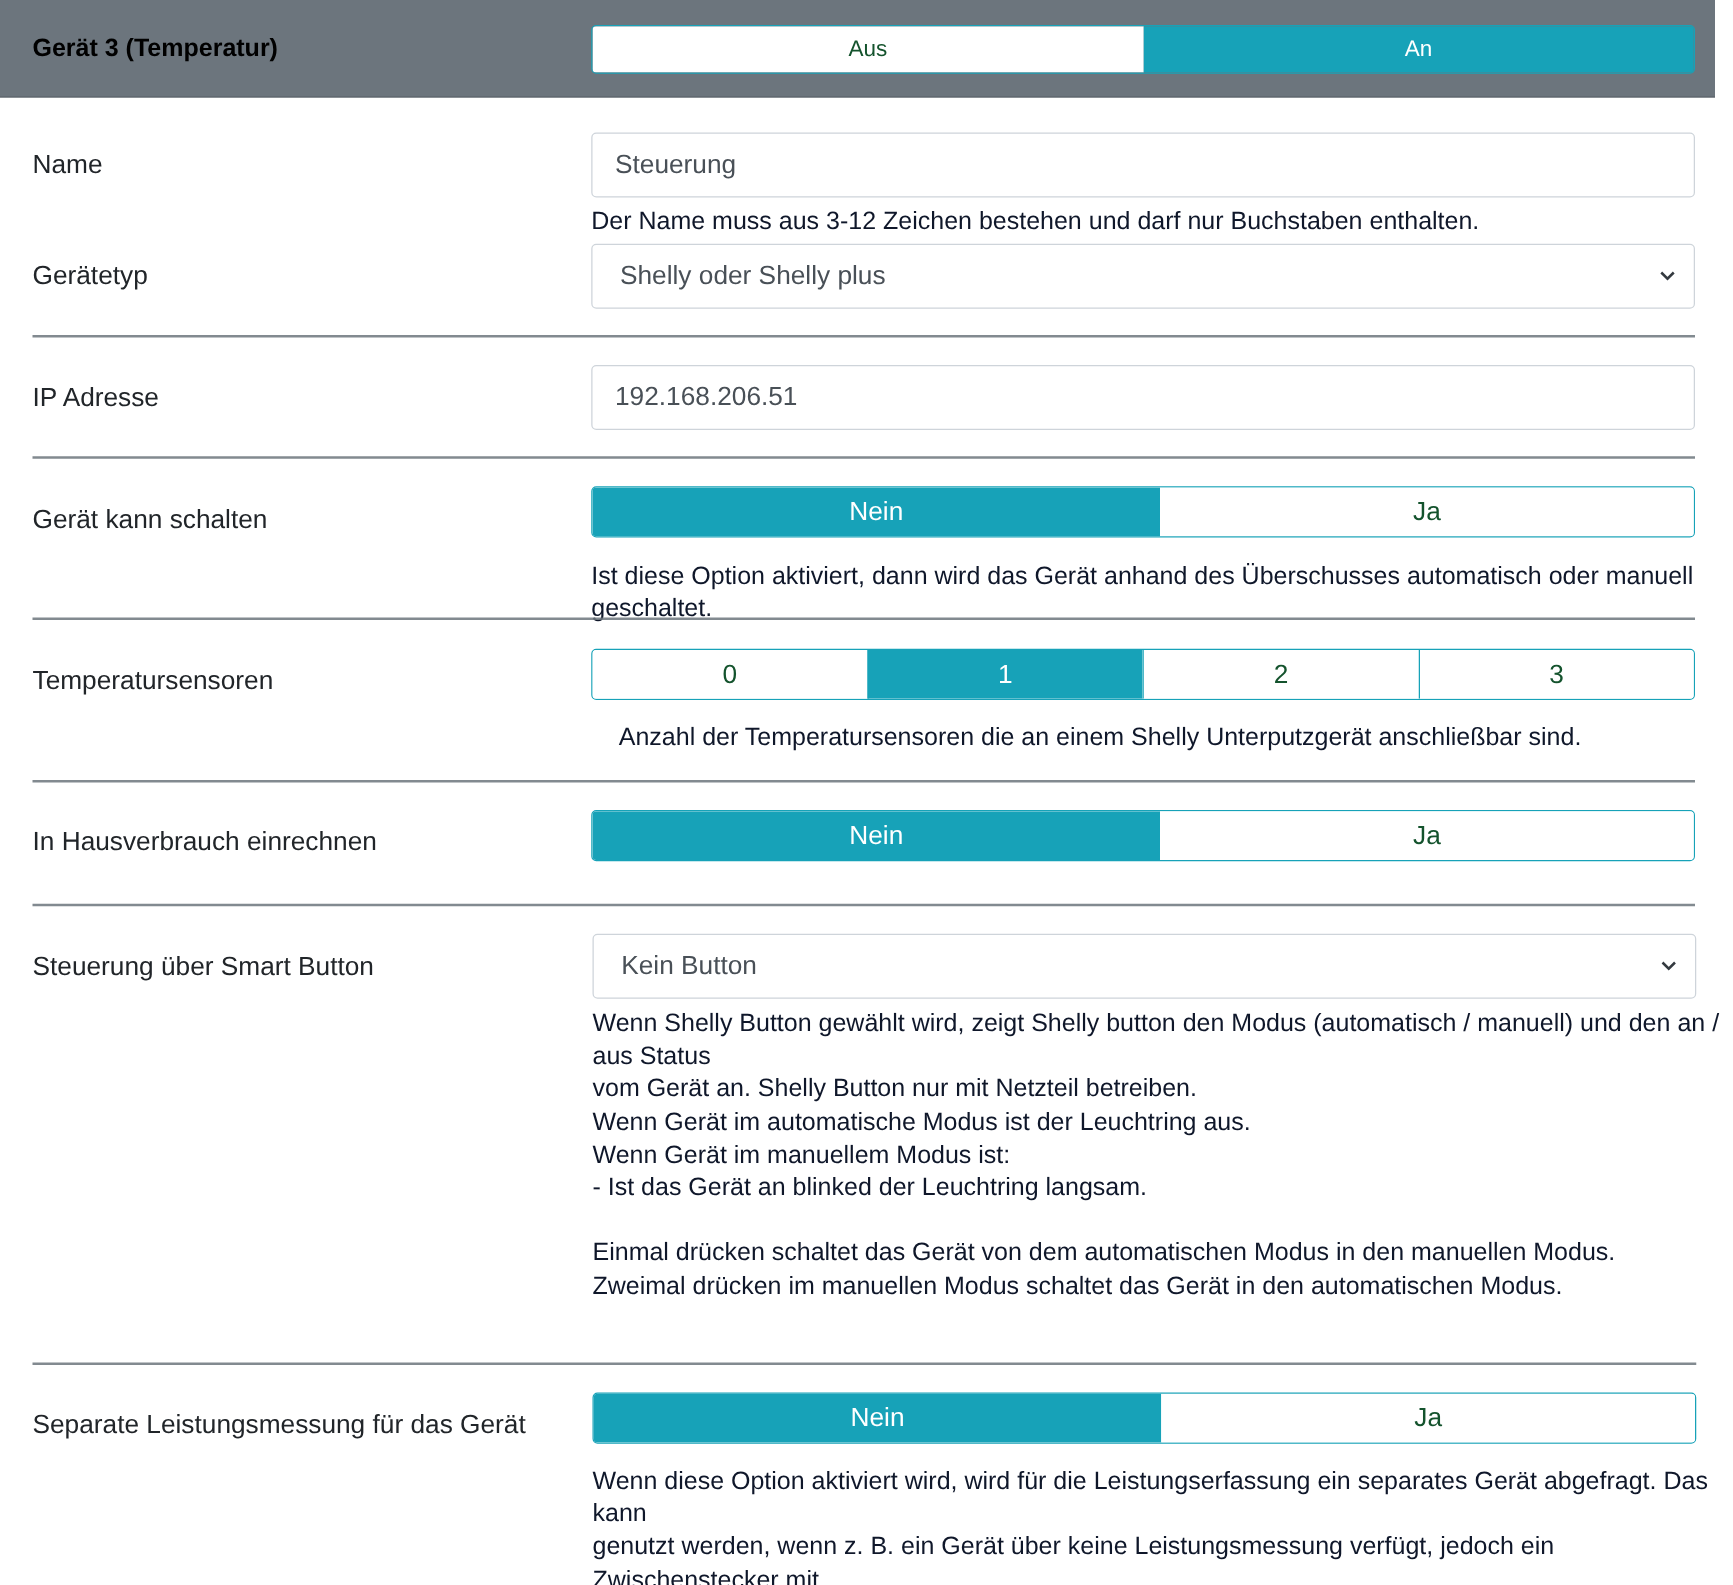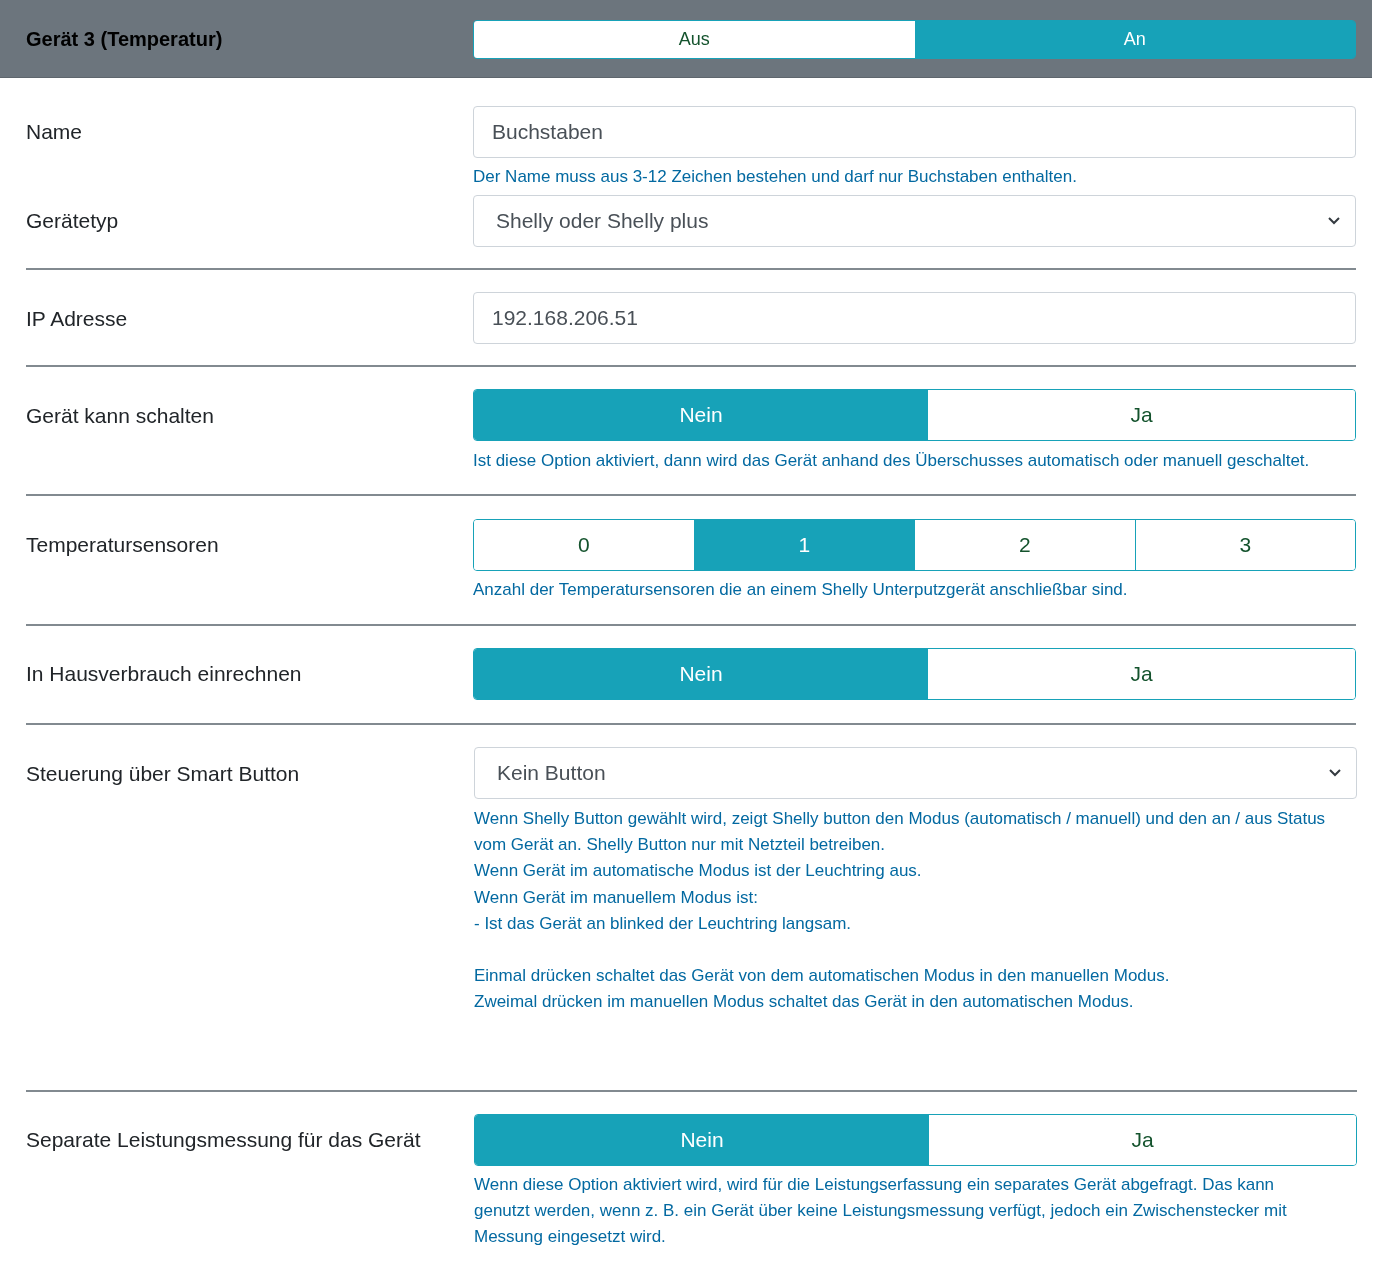--- a/index.html
+++ b/index.html
@@ -26,27 +26,27 @@
       position: absolute; left: 473px; width: 883px; height: 52px;
       border: 1px solid #ced4da; border-radius: 4px; background: #fff;
       padding-left: 18px; display: flex; align-items: center; font-size: 21px; color: #495057;
     }
     .select { padding-left: 22px; cursor: pointer; }
     .chev {
       position: absolute; right: 14px; top: 50%; transform: translateY(-50%);
       width: 14px; height: 10px;
     }
     .help {
-      position: absolute; left: 473px; font-size: 17px; color: #0369a1; line-height: 26.2px;
+      position: absolute; left: 473px; font-size: 20px; color: #0f172a; line-height: 26.2px;
     }
     .divider {
       position: absolute; left: 26px; width: 1330px; height: 0; border-top: 2px solid #6c757d; opacity: 0.85;
     }
     .toggle {
-      position: absolute; left: 473px; width: 883px; height: 52px;
+      position: absolute; left: 473px; width: 883px; height: 41px;
       border: 1px solid #17a2b8; border-radius: 4px; overflow: hidden; display: flex;
     }
     .toggle .opt { display: flex; align-items: center; justify-content: center; font-size: 21px; cursor: pointer; }
     .toggle.two .opt:first-child { width: 454px; }
     .toggle.two .opt:last-child { flex: 1; }
     .toggle.four .opt { flex: 1; border-left: 1px solid #17a2b8; }
     .toggle.four .opt:first-child { border-left: none; }
   </style>
 </head>
 <body>
@@ -54,21 +54,21 @@
 <div class="header">
   <div class="header-title">Gerät 3 (Temperatur)</div>
   <div class="hdr-toggle">
     <div class="opt">Aus</div>
     <div class="opt active">An</div>
   </div>
 </div>
 
 <div class="label" style="top:120px;">Name</div>
 <div class="input" style="top:106px;">
-  <span>Buchstaben</span>
+  <span>Steuerung</span>
 </div>
 <div class="help" style="top:164px;">Der Name muss aus 3-12 Zeichen bestehen und darf nur Buchstaben enthalten.</div>
 
 <div class="label" style="top:209px;">Gerätetyp</div>
 <div class="input select" style="top:195px;">
   <span>Shelly oder Shelly plus</span>
   <svg class="chev" viewBox="0 0 14 10">
       <path d="M2 2 L7 7 L12 2" stroke="#343a40" stroke-width="2" fill="none"></path>
     </svg>
 </div>
@@ -88,21 +88,21 @@
 <div class="help" style="top:448px;">Ist diese Option aktiviert, dann wird das Gerät anhand des Überschusses automatisch oder manuell geschaltet.</div>
 <div class="divider" style="top:494px;"></div>
 
 <div class="label" style="top:533px;">Temperatursensoren</div>
 <div class="toggle four" style="top:519px;">
   <div class="opt">0</div>
   <div class="opt active">1</div>
   <div class="opt">2</div>
   <div class="opt">3</div>
 </div>
-<div class="help" style="top:577px;">Anzahl der Temperatursensoren die an einem Shelly Unterputzgerät anschließbar sind.</div>
+<div class="help" style="top:577px;margin-left:22px;">Anzahl der Temperatursensoren die an einem Shelly Unterputzgerät anschließbar sind.</div>
 <div class="divider" style="top:624px;"></div>
 
 <div class="label" style="top:662px;">In Hausverbrauch einrechnen</div>
 <div class="toggle two" style="top:648px;">
   <div class="opt active">Nein</div>
   <div class="opt">Ja</div>
 </div>
 <div class="divider" style="top:723px;"></div>
 
 <div class="label" style="top:762px;">Steuerung über Smart Button</div>

